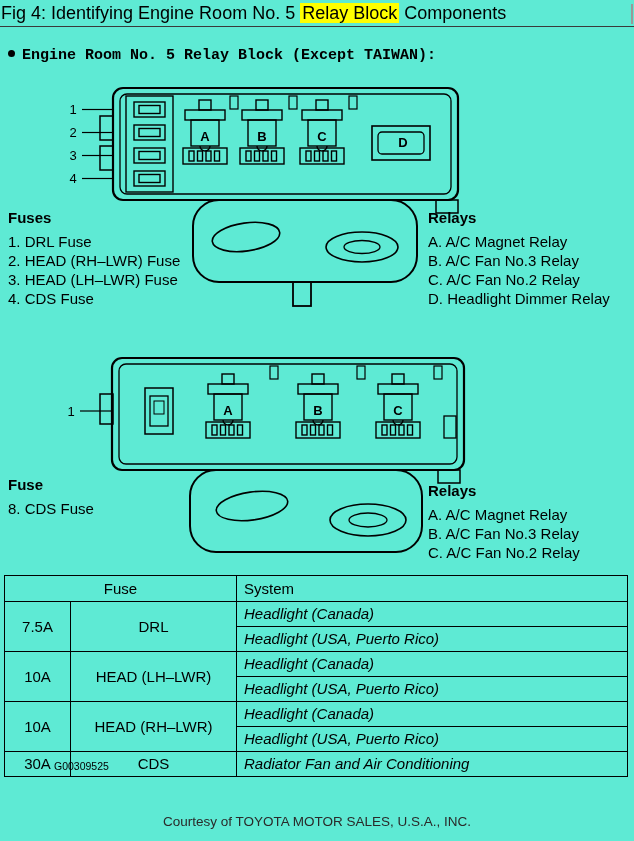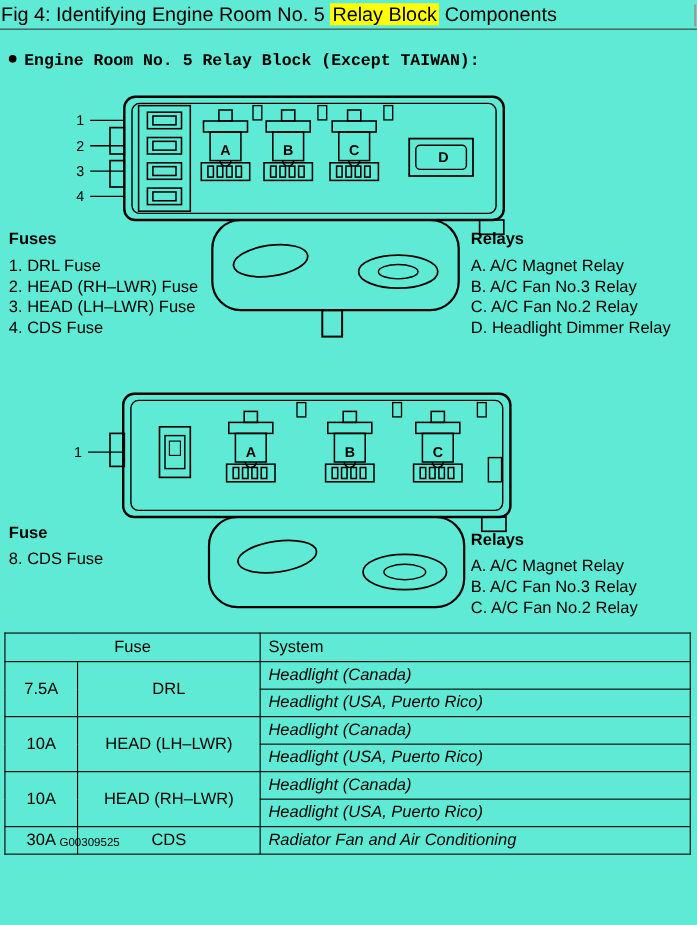--- a/index.html
+++ b/index.html
@@ -240,14 +240,15 @@
       </tr>
       <tr>
         <td class="td-amp">30A</td>
         <td class="td-name">CDS</td>
         <td class="td-system">Radiator Fan and Air Conditioning</td>
       </tr>
     </tbody>
   </table>
 
   <div class="fig-code">G00309525</div>
+  <div class="footer">Courtesy of TOYOTA MOTOR SALES, U.S.A., INC.</div>
 
 </div>
 
 </body></html>

